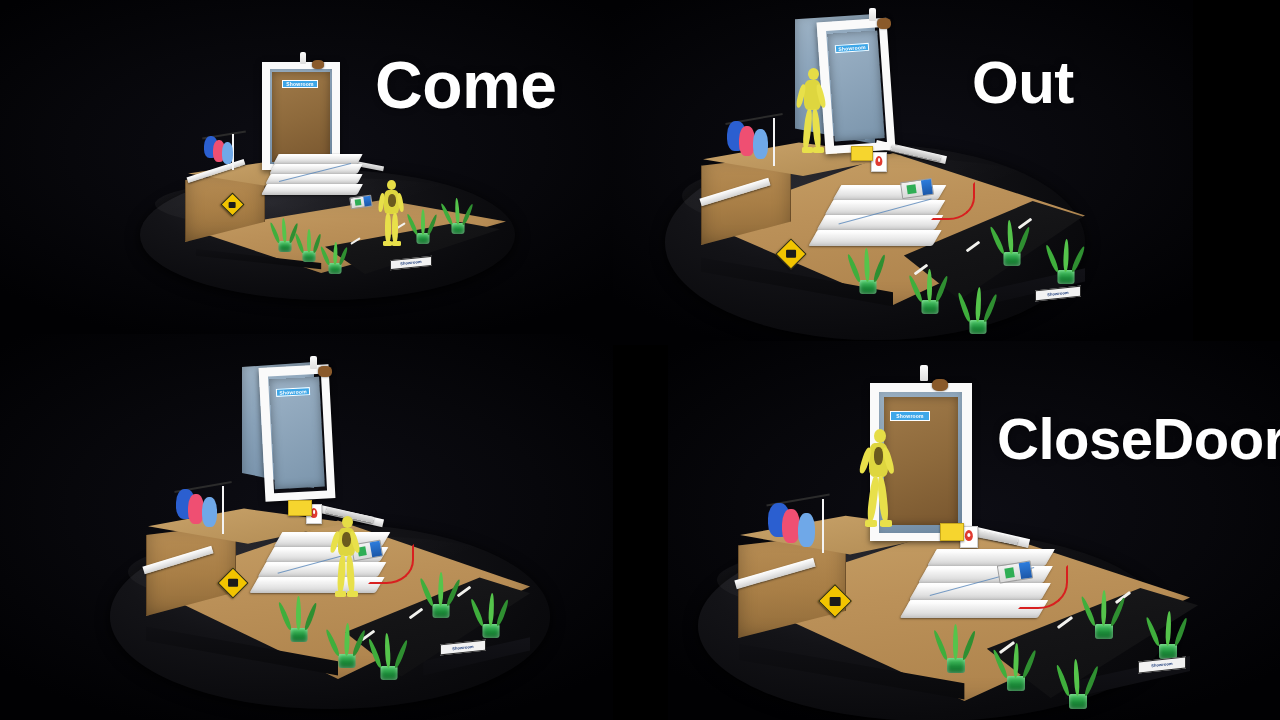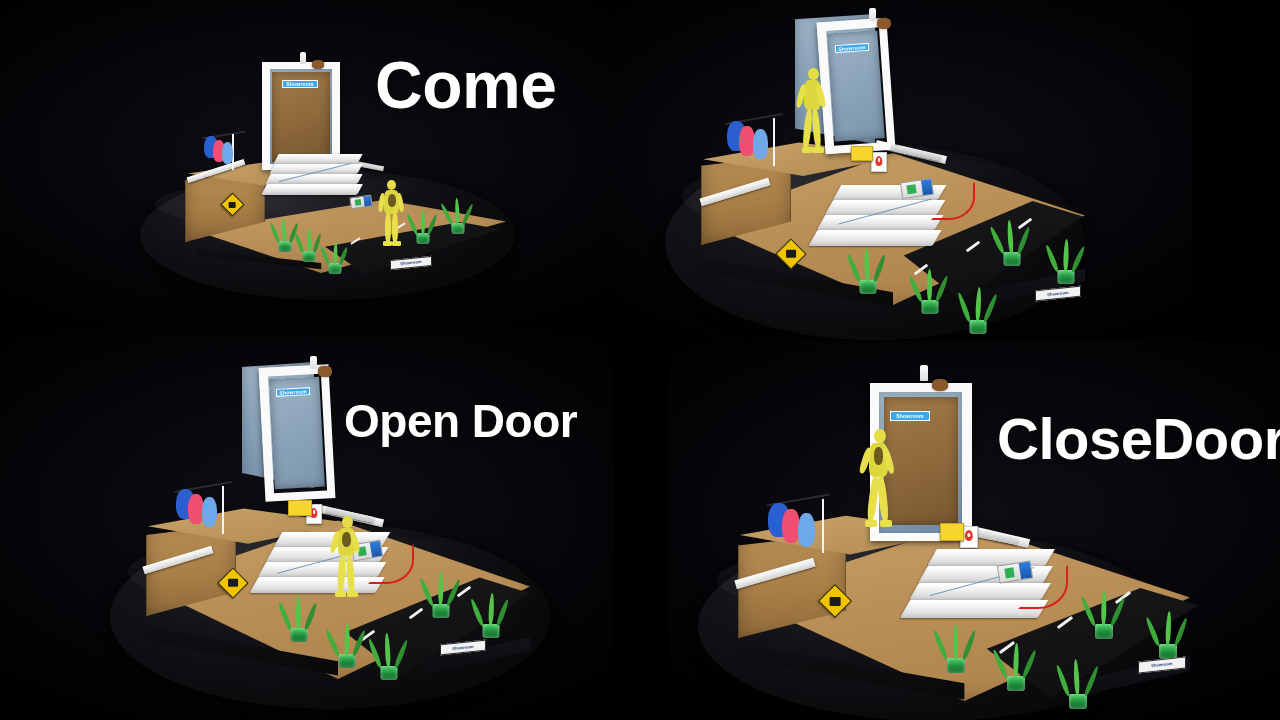--- a/index.html
+++ b/index.html
@@ -475,20 +475,21 @@
         <div class="fg" style="left:2px;top:16px;width:6px;height:24px;transform:rotate(14deg);"></div>
         <div class="fg" style="left:22px;top:16px;width:6px;height:24px;transform:rotate(-14deg);"></div>
         <div class="fg" style="left:8px;top:41px;width:7px;height:40px;transform:rotate(6deg);"></div>
         <div class="fg" style="left:17px;top:41px;width:7px;height:40px;transform:rotate(-5deg);"></div>
         <div class="fg" style="left:6px;top:79px;width:11px;height:6px;border-radius:20%;"></div>
         <div class="fg" style="left:17px;top:79px;width:11px;height:6px;border-radius:20%;"></div>
       </div>
 
       <div class="placard" style="left:422px;top:288px;width:46px;height:11px;">Showroom</div>
     </div>
+    <div class="caption cap-out" style="left:359px;top:48px;">Out</div>
   </div>
 
   <div class="panel p-bl">
     <div class="scene">
       <div class="backdrop"></div>
 
       <div class="turntable" style="left:110px;top:190px;width:440px;height:185px;"></div>
 
       <div class="slab" style="left:130px;top:180px;width:400px;height:165px;
                   clip-path:polygon(4% 44%, 52% 4%, 100% 44%, 52% 100%);">
@@ -604,21 +605,20 @@
         <div class="fg" style="left:2px;top:15px;width:6px;height:22px;transform:rotate(16deg);"></div>
         <div class="fg" style="left:22px;top:15px;width:6px;height:22px;transform:rotate(-16deg);"></div>
         <div class="fg" style="left:8px;top:39px;width:7px;height:38px;transform:rotate(4deg);"></div>
         <div class="fg" style="left:17px;top:39px;width:7px;height:38px;transform:rotate(-4deg);"></div>
         <div class="fg" style="left:5px;top:75px;width:11px;height:6px;border-radius:20%;"></div>
         <div class="fg" style="left:17px;top:75px;width:11px;height:6px;border-radius:20%;"></div>
       </div>
 
       <div class="placard" style="left:440px;top:308px;width:46px;height:11px;">Showroom</div>
     </div>
-    <div class="caption cap-open" style="left:344px;top:60px;">Open Door</div>
   </div>
 
   <div class="panel p-br">
     <div class="scene">
       <div class="backdrop"></div>
 
       <div class="turntable" style="left:30px;top:190px;width:470px;height:190px;"></div>
 
       <div class="slab" style="left:52px;top:175px;width:470px;height:185px;
                   clip-path:polygon(4% 44%, 52% 4%, 100% 44%, 52% 100%);">

